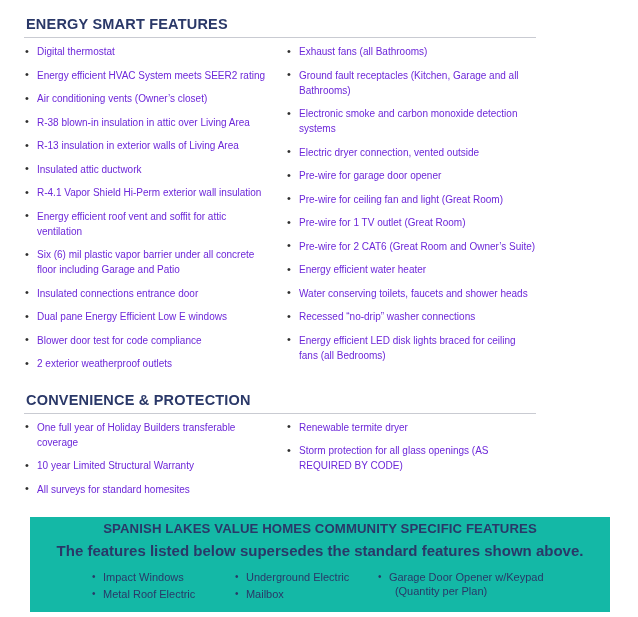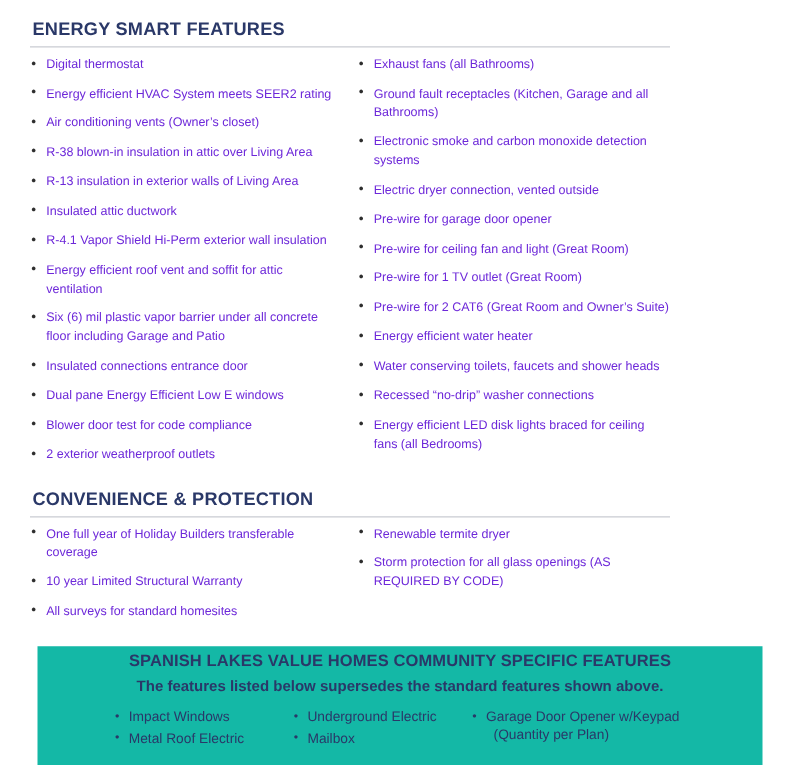--- a/index.html
+++ b/index.html
@@ -96,21 +96,21 @@
   .footer-title {
     text-align: center;
     font-size: 13.2px;
     font-weight: bold;
     color: #2a3868;
     letter-spacing: 0.1px;
     margin: 0;
   }
   .footer-sub {
     text-align: center;
-    font-size: 12px;
+    font-size: 15px;
     font-weight: bold;
     color: #2a3868;
     margin: 6px 0 0 0;
   }
   .footer-cols {
     display: flex;
     margin: 11px 0 0 0;
     padding-left: 52px;
   }
   .footer-col { box-sizing: border-box; }

